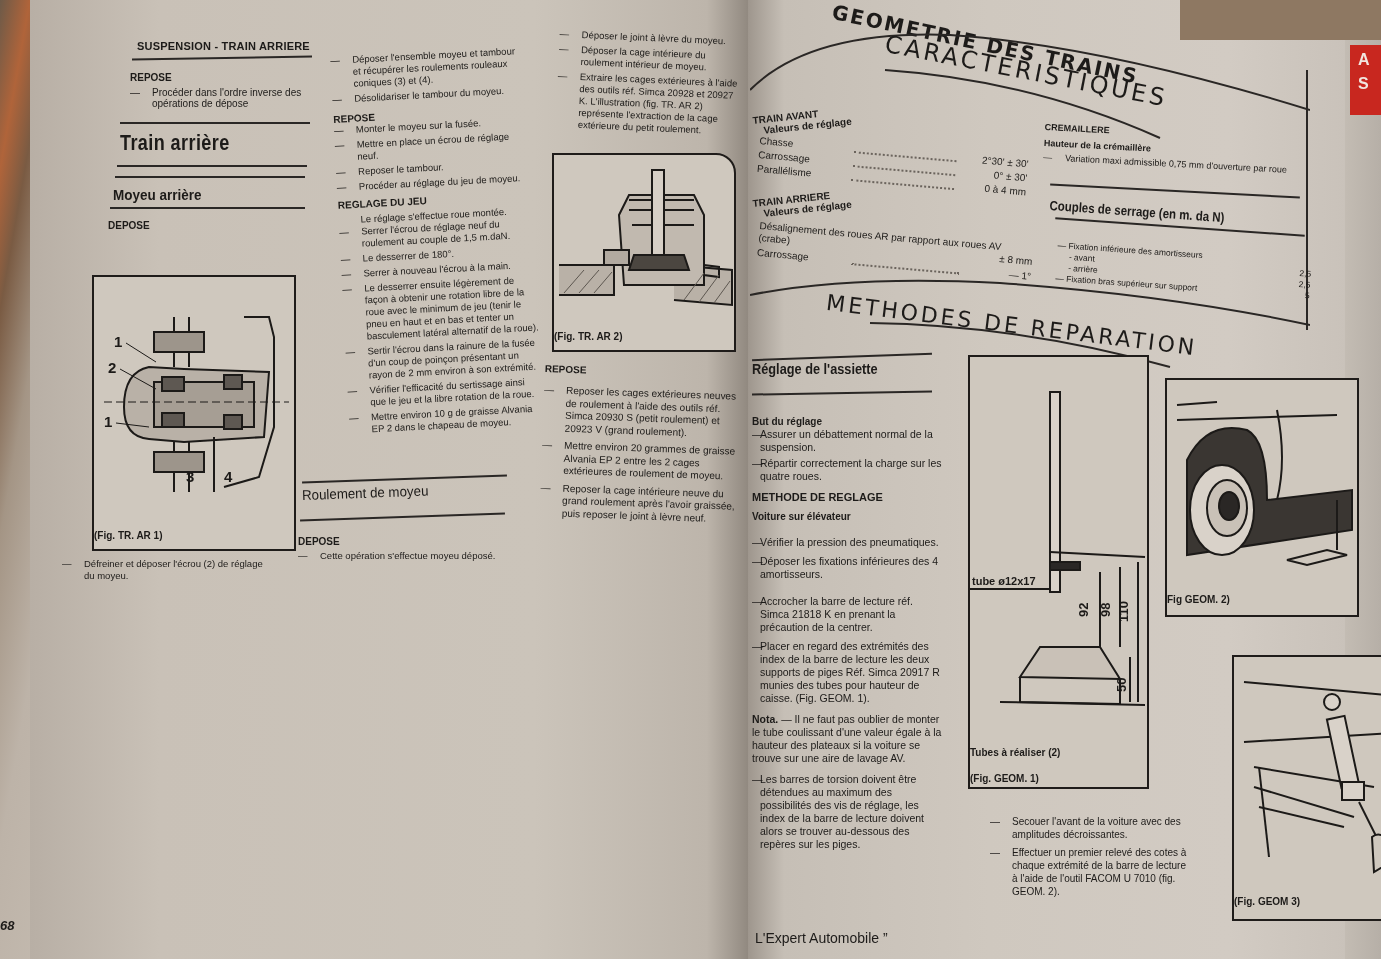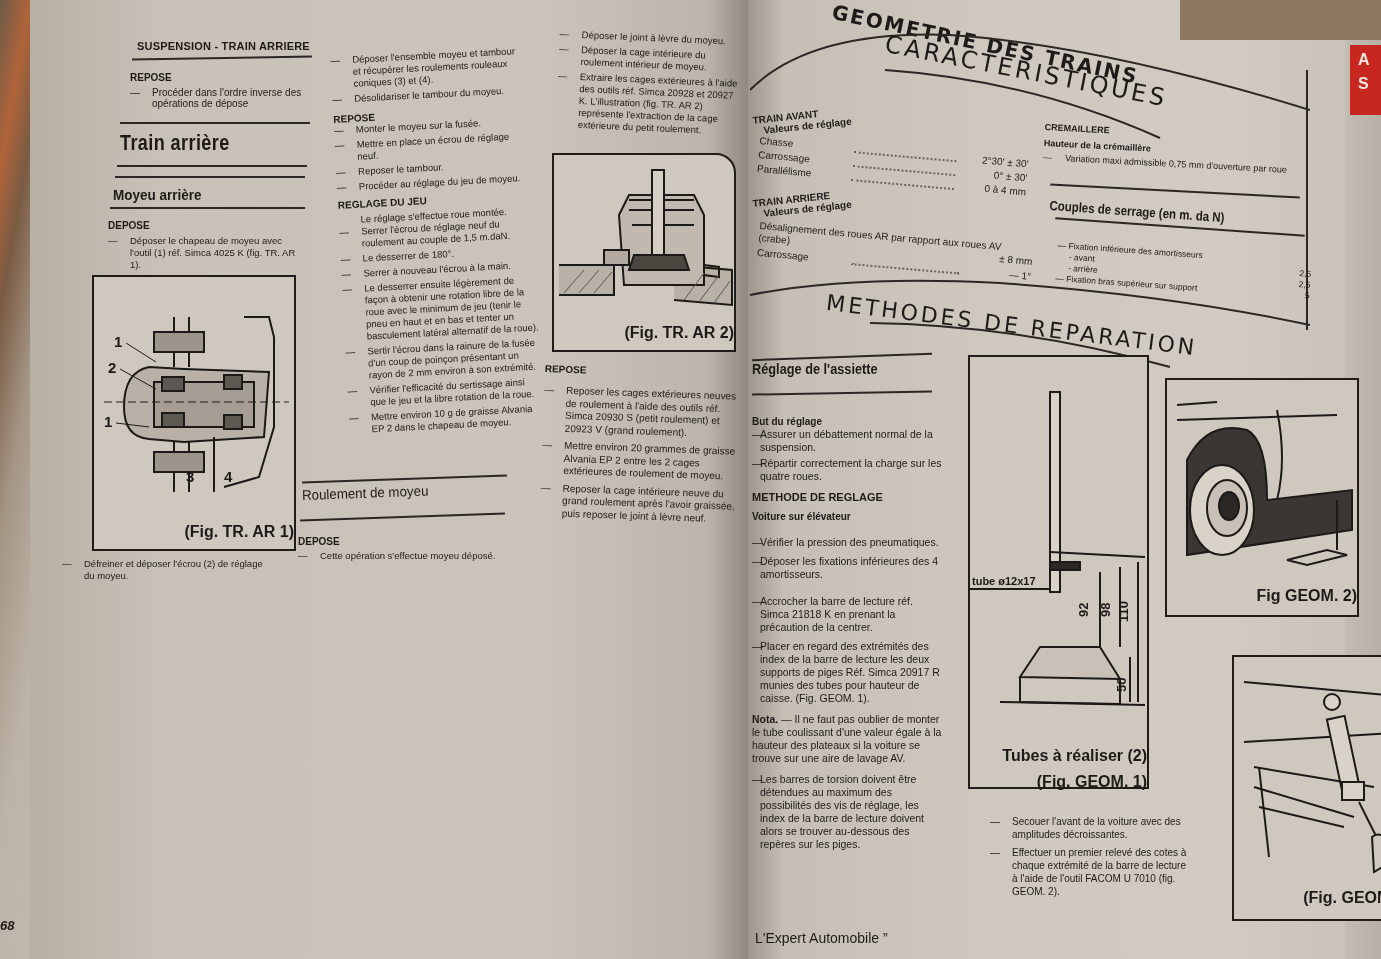--- a/index.html
+++ b/index.html
@@ -38,21 +38,21 @@
   .abs { position:absolute; }
   .rule { position:absolute; height:2px; background:#2a2725; }
   .hdr { font-weight:bold; font-size:11px; letter-spacing:0.2px; text-transform:uppercase; }
   .sub { font-weight:bold; font-size:10px; }
   .txt { font-size:10.5px; line-height:13px; }
   .big-cond { font-family:"Liberation Sans", sans-serif; font-weight:bold; font-size:22px; transform:scaleX(0.82); transform-origin:left; letter-spacing:0.5px; }
   .mid-cond { font-weight:bold; font-size:15px; transform:scaleX(0.9); transform-origin:left; }
   .dash-item { position:relative; padding-left:22px; margin-bottom:3px; }
   .dash-item::before { content:"—"; position:absolute; left:0; top:0; }
   .fig-box { position:absolute; border:2px solid #1f1c1a; background:#cfc8be; }
-  .fig-caption { position:absolute; font-weight:bold; font-size:16px; width:100%; text-align:right; }
+  .fig-caption { position:absolute; font-weight:bold; font-size:10px; width:100%; text-align:left; }
   .thin-title { font-family:"DejaVu Sans", sans-serif; font-weight:normal; letter-spacing:3px; }
   .wide-title { font-family:"DejaVu Sans", sans-serif; font-weight:bold; letter-spacing:2px; }
   .spec-row { position:relative; height:14px; font-size:10px; }
   .spec-row .dots { position:absolute; left:95px; right:72px; top:0; border-bottom:2px dotted #6b645d; height:8px; }
   .spec-row .val { position:absolute; right:0; top:0; }
   .caract-box { position:absolute; border-right:2px solid #2a2725; }
 </style>
 </head>
 <body>
 
@@ -75,21 +75,20 @@
 </div>
 <div class="rule" style="left:120px;top:122px;width:190px;"></div>
 <div class="abs big-cond" style="left:120px;top:130px;">Train arrière</div>
 <div class="rule" style="left:117px;top:165px;width:190px;"></div>
 <div class="rule" style="left:115px;top:176px;width:190px;"></div>
 <div class="abs mid-cond" style="left:113px;top:186px;">Moyeu arrière</div>
 <div class="rule" style="left:110px;top:207px;width:195px;"></div>
 
 <div class="abs" style="left:108px;top:220px;width:195px;">
   <div class="sub">DEPOSE</div>
-  <div class="txt dash-item" style="margin-top:4px;font-size:9.5px;line-height:12px;">Déposer le chapeau de moyeu avec l'outil (1) réf. Simca 4025 K (fig. TR. AR 1).</div>
 </div>
 
 <div class="fig-box" style="left:92px;top:275px;width:200px;height:272px;">
   <svg width="200" height="240" viewBox="0 0 200 240">
     <g fill="none" stroke="#1c1a18" stroke-width="2">
       <path d="M55 90 Q30 95 30 130 Q30 160 55 162 L90 165 L170 160 L175 95 L90 92 Z" fill="#b9b1a7"></path>
       <rect x="60" y="105" width="100" height="45" fill="#a69e94"></rect>
       <rect x="68" y="100" width="22" height="14" fill="#5e5852"></rect>
       <rect x="68" y="136" width="22" height="14" fill="#5e5852"></rect>
       <rect x="130" y="98" width="18" height="14" fill="#5e5852"></rect>
@@ -275,21 +274,21 @@
     <g font-family="Liberation Sans, sans-serif" font-weight="bold" font-size="13" fill="#1c1a18">
       <text x="2" y="228" font-size="11">tube ø12x17</text>
       <text x="118" y="260" transform="rotate(-90 118 260)">92</text>
       <text x="140" y="260" transform="rotate(-90 140 260)">98</text>
       <text x="158" y="265" transform="rotate(-90 158 265)">110</text>
       <text x="156" y="335" transform="rotate(-90 156 335)">50</text>
     </g>
   </svg>
   <div class="fig-caption" style="top:390px;">
     <div>Tubes à réaliser (2)</div>
-    <div style="margin-top:8px;">(Fig. GEOM. 1)</div>
+    <div style="margin-top:15px;">(Fig. GEOM. 1)</div>
   </div>
 </div>
 
 <div class="abs" style="left:990px;top:815px;width:200px;font-size:10px;line-height:13px;">
   <div class="dash-item">Secouer l'avant de la voiture avec des amplitudes décroissantes.</div>
   <div class="dash-item" style="margin-top:5px;">Effectuer un premier relevé des cotes à chaque extrémité de la barre de lecture à l'aide de l'outil FACOM U 7010 (fig. GEOM. 2).</div>
 </div>
 
 <div class="fig-box" style="left:1165px;top:378px;width:190px;height:235px;">
   <svg width="190" height="200" viewBox="0 0 190 200">

